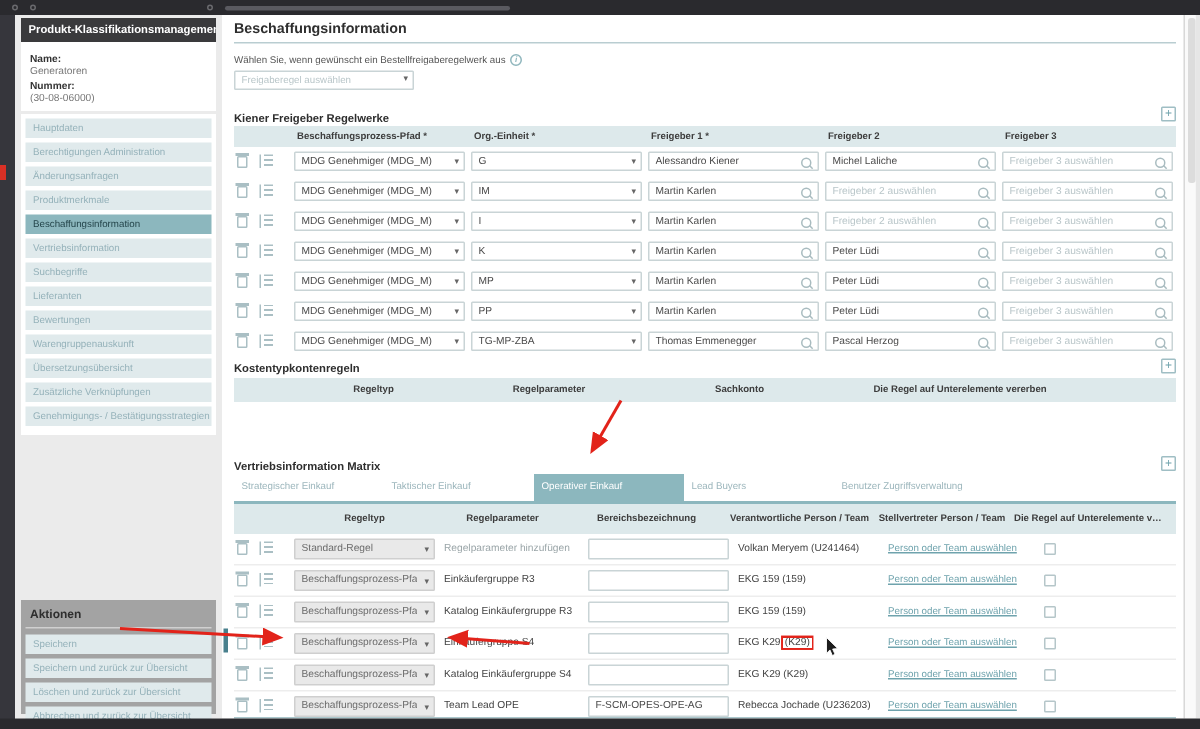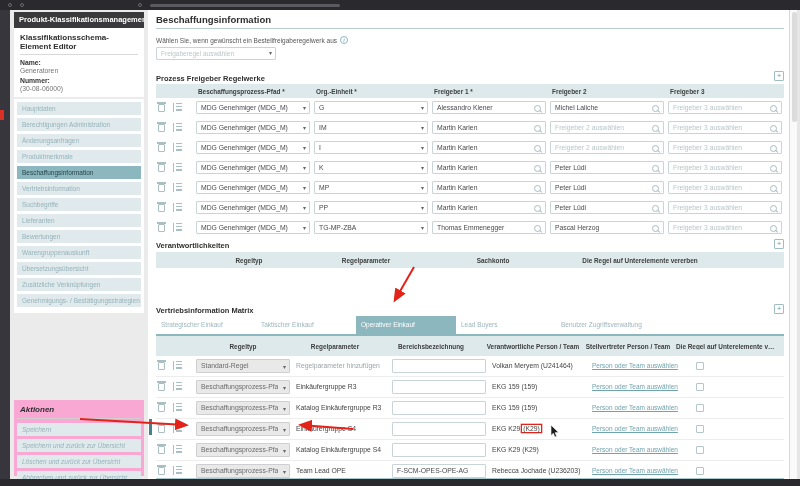--- a/index.html
+++ b/index.html
@@ -18,21 +18,21 @@
   
   .sidebar { position:absolute; left:10px; top:10px; width:138px; height:469px; background:#ebebeb; }
   .app-header { margin:2px 4px 0 4px; height:16px; line-height:16px; background:#3a3a3c; color:#fff; font-size:7.5px; font-weight:bold; padding:0 5px; white-space:nowrap; overflow:hidden; }
   .panel { background:#fff; margin:0 4px; padding:5px 6px 5px 6px; }
   .editor-title { font-size:8px; font-weight:bold; color:#2e2e2e; padding-bottom:3px; border-bottom:1px solid #d9d9d9; margin-bottom:4px; }
   .f-label { font-size:6.8px; font-weight:bold; color:#333; margin-top:3px; }
   .f-value { font-size:6.8px; color:#777; margin-top:1px; }
   .nav { background:#fff; margin:2px 4px 0 4px; padding:3px; }
   .nav-item { height:13px; line-height:13px; font-size:6.5px; color:#95b2ba; background:#e0eaec; margin-bottom:3px; padding-left:5px; white-space:nowrap; overflow:hidden; cursor:pointer; }
   .nav-item.active { background:#8cb7be; color:#24454b; }
-  .actions-panel { position:absolute; left:4px; right:4px; top:390px; bottom:3px; background:#f9a8d4; padding:4px 3px 3px 3px;font-style:italic; }
+  .actions-panel { position:absolute; left:4px; right:4px; top:390px; bottom:3px; background:#a3a3a3; padding:4px 3px 3px 3px; }
   .actions-title { font-size:8px; font-weight:bold; color:#2e2e2e; padding:1px 3px 4px 3px; border-bottom:1px solid #d0d0d0; margin-bottom:4px; }
 
   
   .main { position:absolute; left:148px; top:10px; width:641px; height:469px; background:#fff; }
   .main-title { position:absolute; left:8px; top:4px; font-size:9.5px; font-weight:bold; color:#2e2e2e; }
   .title-rule { position:absolute; left:8px; width:628px; top:18px; height:1px; background:#b9cdd1; }
   .intro { position:absolute; left:8px; top:26px; font-size:6.5px; color:#555; display:flex; align-items:center; gap:3px; }
   .info-icon { display:inline-block; width:8px; height:8px; border:1px solid #8fb6bd; border-radius:50%; color:#8fb6bd; font-size:5.5px; line-height:6.5px; text-align:center; font-style:italic; font-weight:bold; }
   .release-select { position:absolute; left:8px; top:37px; width:120px; height:13px; border:1px solid #c9d4d6; border-radius:1px; font-size:6.5px; color:#b9c6c9; line-height:11px; padding:0 12px 0 4px; white-space:nowrap; overflow:hidden; cursor:pointer; }
   .caret { position:absolute; right:3px; top:0; height:100%; display:flex; align-items:center; font-size:6px; color:#666; }
@@ -97,21 +97,20 @@
 </div>
 <div class="chrome-left">
   <span class="redmark"></span>
 </div>
 <div class="chrome-bottom"></div>
 <div class="edge-right"></div>
 
 <div class="sidebar">
   <div class="app-header">Produkt-Klassifikationsmanagement</div>
   <div class="panel">
-    <div class="editor-title">Klassifikationsschema-Element Editor</div>
     <div class="f-label">Name:</div>
     <div class="f-value">Generatoren</div>
     <div class="f-label">Nummer:</div>
     <div class="f-value">(30-08-06000)</div>
   </div>
   <div class="nav">
     <div class="nav-item">Hauptdaten</div>
     <div class="nav-item">Berechtigungen Administration</div>
     <div class="nav-item">Änderungsanfragen</div>
     <div class="nav-item">Produktmerkmale</div>
@@ -140,21 +139,21 @@
 
   <div class="intro">
     <span>Wählen Sie, wenn gewünscht ein Bestellfreigaberegelwerk aus</span>
     <span class="info-icon">i</span>
   </div>
   <div class="release-select">
     <span class="txt" style="position:absolute;left:4px;right:12px;overflow:hidden;white-space:nowrap;">Freigaberegel auswählen</span>
     <span class="caret">▾</span>
   </div>
 
-  <div class="sect-title" style="left:8px;top:64px">Prozess Freigeber Regelwerke</div>
+  <div class="sect-title" style="left:8px;top:64px">Kiener Freigeber Regelwerke</div>
   <div class="plus-btn" style="left:626px;top:61px">+</div>
 
   <div class="band" style="top:74px;height:14px">
     <span style="left:42px">Beschaffungsprozess-Pfad *</span>
     <span style="left:160px">Org.-Einheit *</span>
     <span style="left:278px">Freigeber 1 *</span>
     <span style="left:396px">Freigeber 2</span>
     <span style="left:514px">Freigeber 3</span>
   </div>
 
@@ -320,21 +319,21 @@
     <div class="fld c-f2">
         <span class="txt">Pascal Herzog</span>
         <span class="mag"></span>
       </div>
     <div class="fld c-f3 ph">
         <span class="txt">Freigeber 3 auswählen</span>
         <span class="mag"></span>
       </div>
   </div>
 
-  <div class="sect-title" style="left:8px;top:231px">Verantwortlichkeiten</div>
+  <div class="sect-title" style="left:8px;top:231px">Kostentypkontenregeln</div>
   <div class="plus-btn" style="left:626px;top:229px">+</div>
   <div class="band" style="top:242px;height:16px">
     <span class="ctr" style="left:93px">Regeltyp</span>
     <span class="ctr" style="left:210px">Regelparameter</span>
     <span class="ctr" style="left:337px">Sachkonto</span>
     <span class="ctr" style="left:484px">Die Regel auf Unterelemente vererben</span>
   </div>
 
   <div class="sect-title" style="left:8px;top:296px">Vertriebsinformation Matrix</div>
   <div class="plus-btn" style="left:626px;top:294px">+</div>

